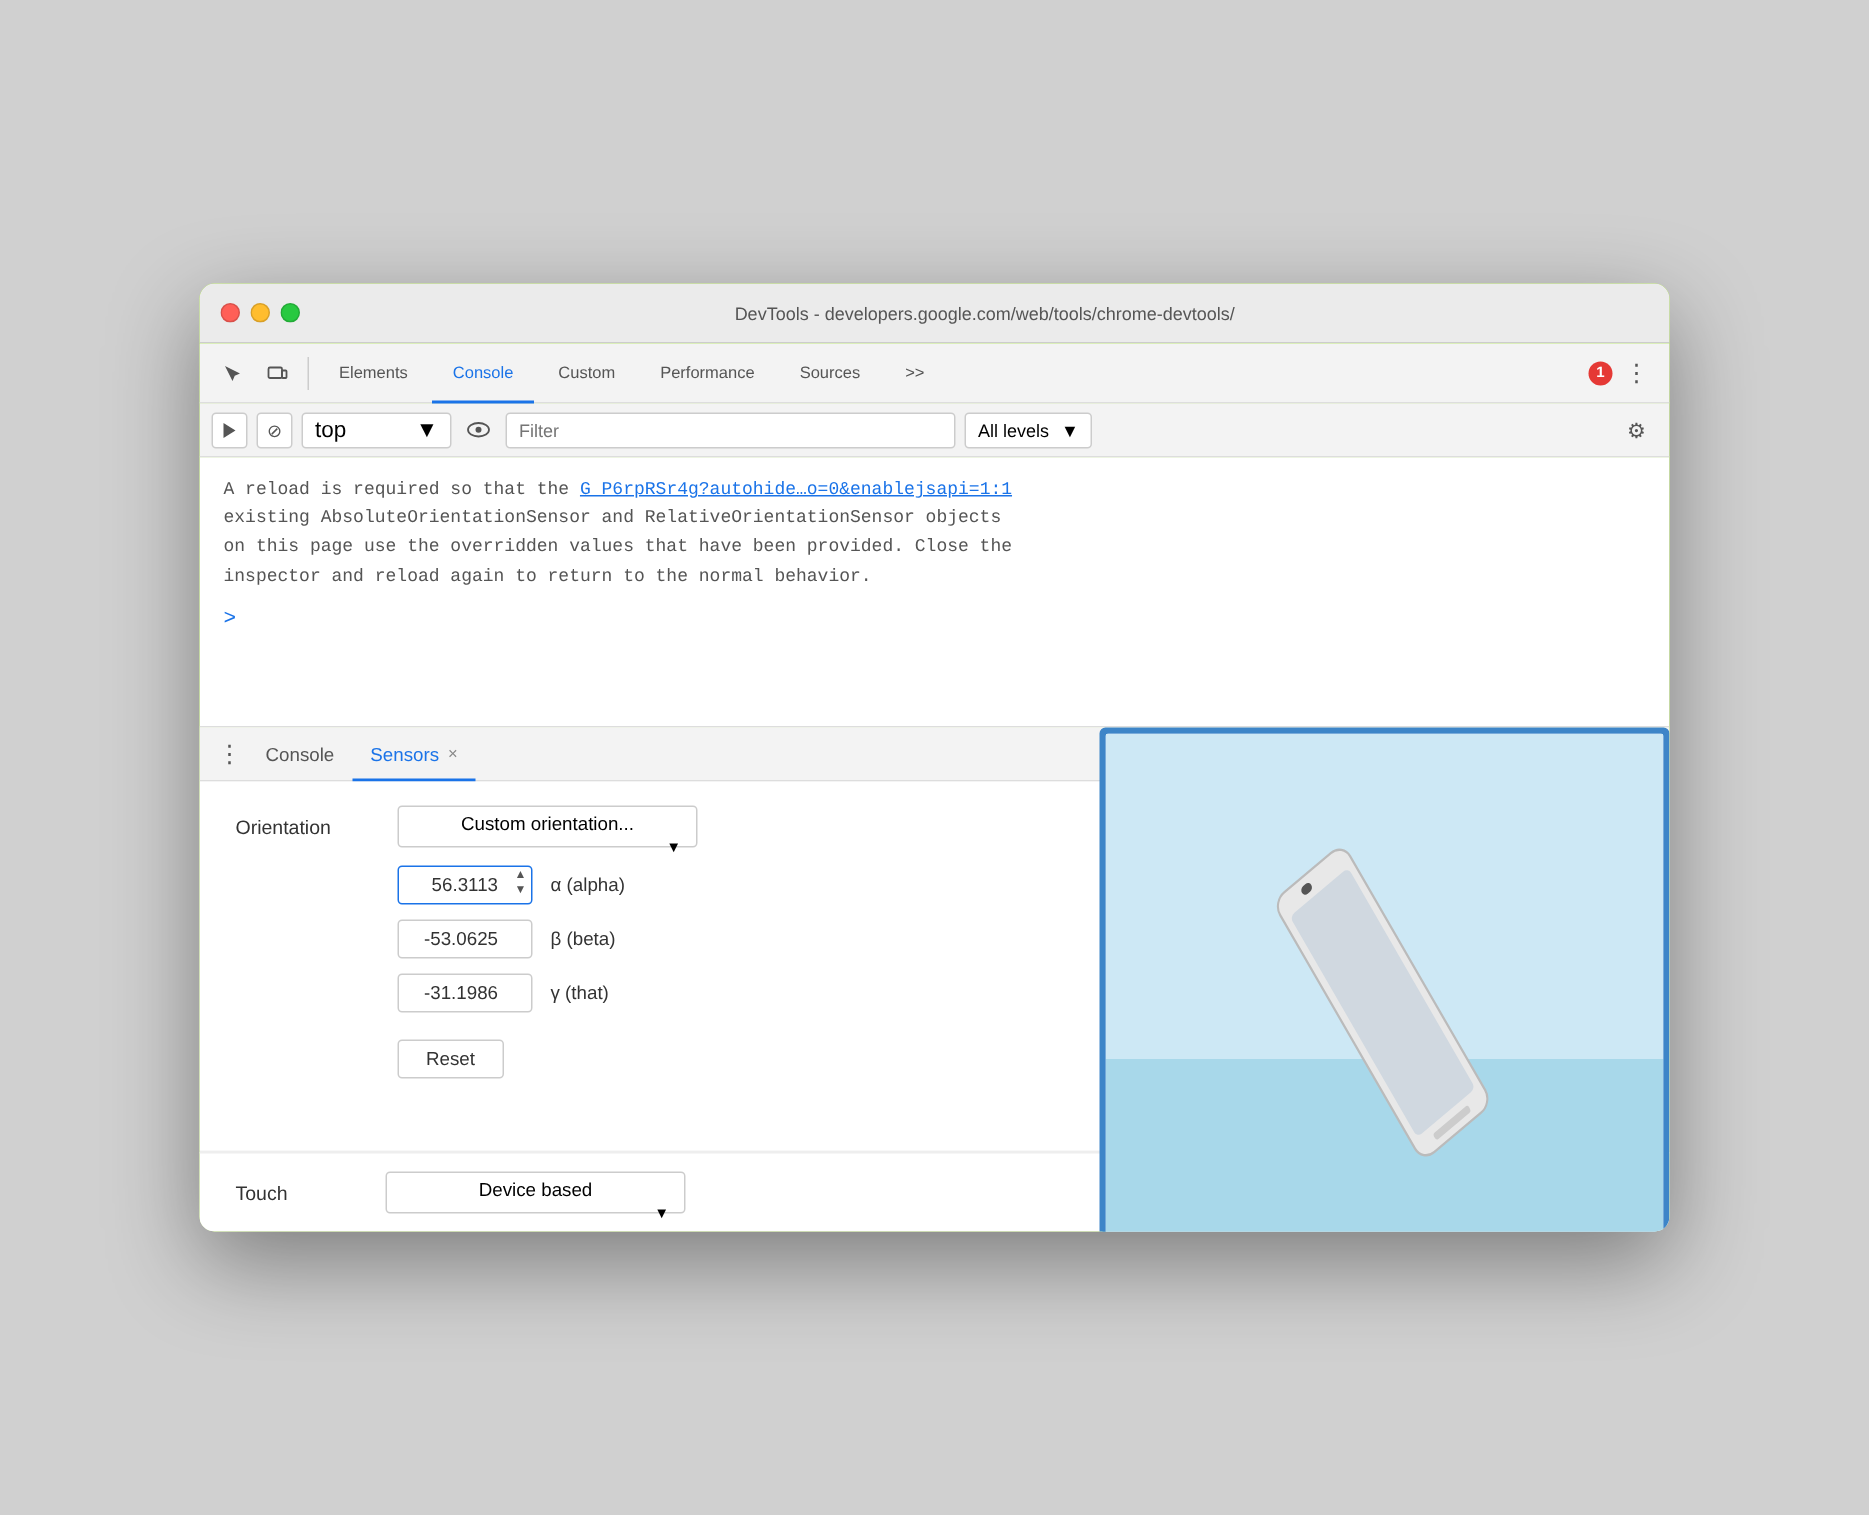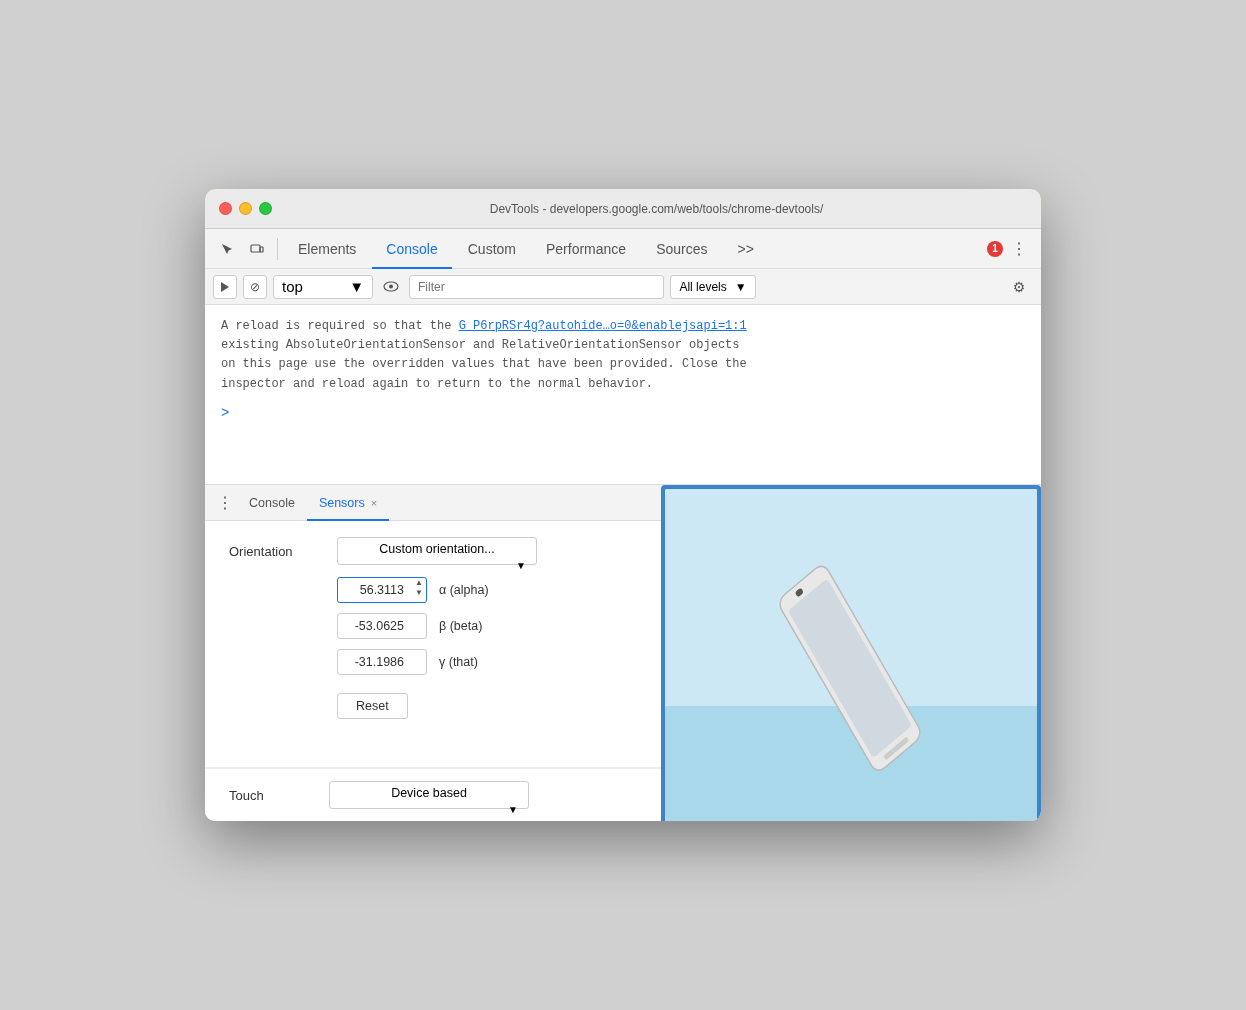--- a/index.html
+++ b/index.html
@@ -5,21 +5,21 @@
     * { box-sizing: border-box; margin: 0; padding: 0; }
     body {
       background: #d0d0d0;
       display: flex;
       justify-content: center;
       align-items: center;
       min-height: 100vh;
       font-family: -apple-system, BlinkMacSystemFont, 'Segoe UI', sans-serif;
     }
     .window {
-      width: 836px;
+      width: 980px;
       background: #bef264;
       border-radius: 10px;
       box-shadow: 0 20px 60px rgba(0,0,0,0.4);
       overflow: hidden;
     }
     
     .title-bar {
       background: #ebebeb;
       height: 40px;
       display: flex;
@@ -76,21 +76,21 @@
       width: 1px;
       height: 22px;
       background: #ccc;
       margin: 0 4px;
     }
     .tab-btn {
       padding: 0 14px;
       height: 40px;
       display: flex;
       align-items: center;
-      font-size: 14px;
+      font-size: 11px;
       color: #555;
       cursor: pointer;
       border: none;
       background: none;
       position: relative;
       white-space: nowrap;
     }
     .tab-btn.active {
       color: #1a73e8;
     }

